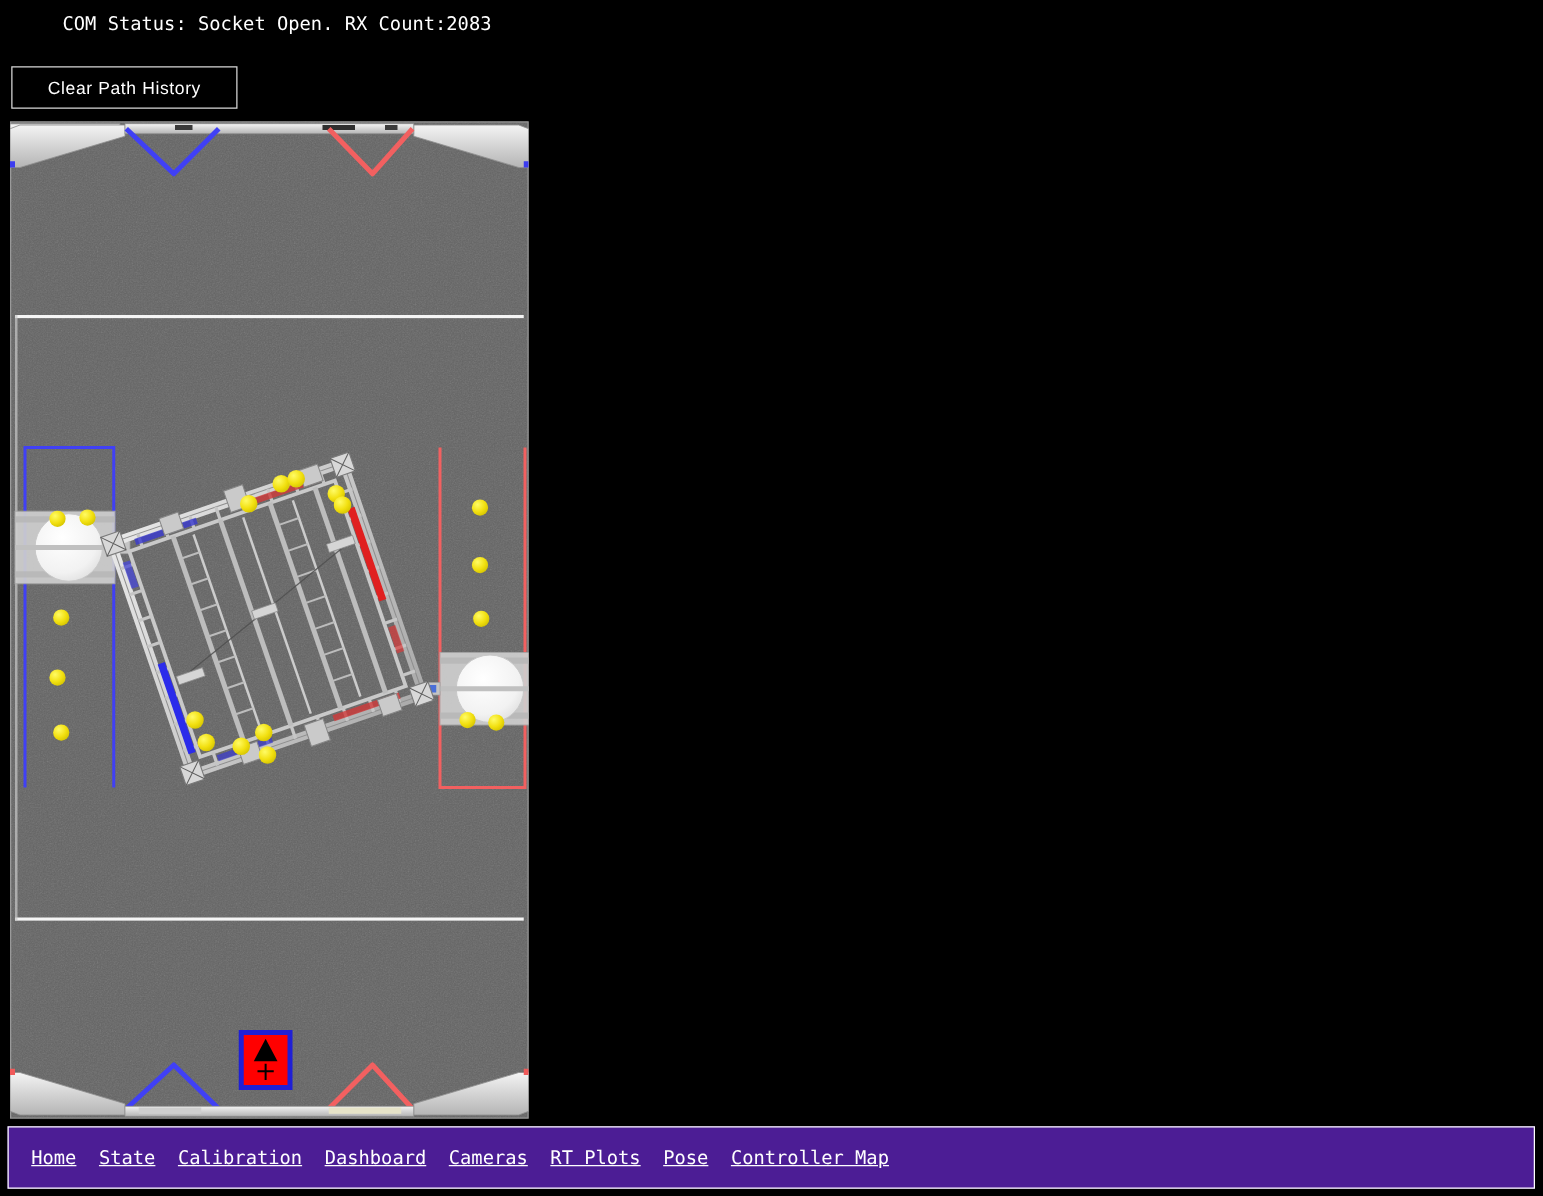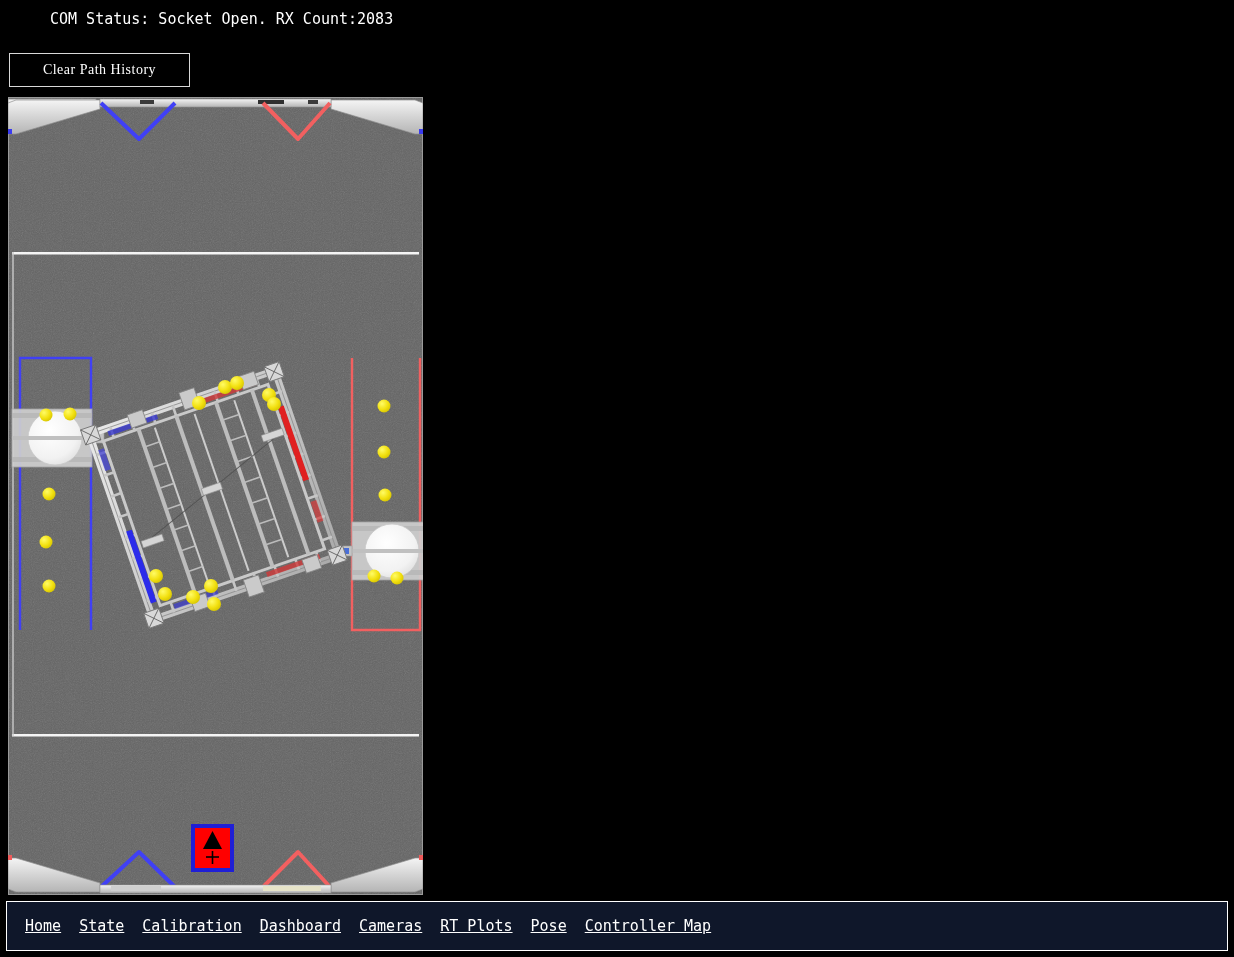--- a/index.html
+++ b/index.html
@@ -33,21 +33,21 @@
   
   #clear-button {
     position: absolute;
     left: 9px;
     top: 53px;
     width: 181px;
     height: 34px;
     background: #000000;
     border: 1px solid #d9d9d9;
     color: #ffffff;
-    font-family: Liberation Serif, serif;
+    font-family: Liberation Sans, sans-serif;
     font-size: 14px;
     letter-spacing: 0.5px;
     cursor: pointer;
     padding: 0;
     box-sizing: border-box;
   }
 
   
   #field-view {
     position: absolute;
@@ -62,21 +62,21 @@
 
   
   #nav-bar {
     position: absolute;
     left: 6px;
     top: 901px;
     width: 1222px;
     height: 50px;
     border: 1px solid #ffffff;
     box-sizing: border-box;
-    background: #0f172a;
+    background: #4c1d95;
   }
   #nav-links {
     position: absolute;
     left: 18px;
     top: 13px;
     white-space: nowrap;
     font-size: 15px;
     line-height: 22px;
   }
   #nav-links a {

